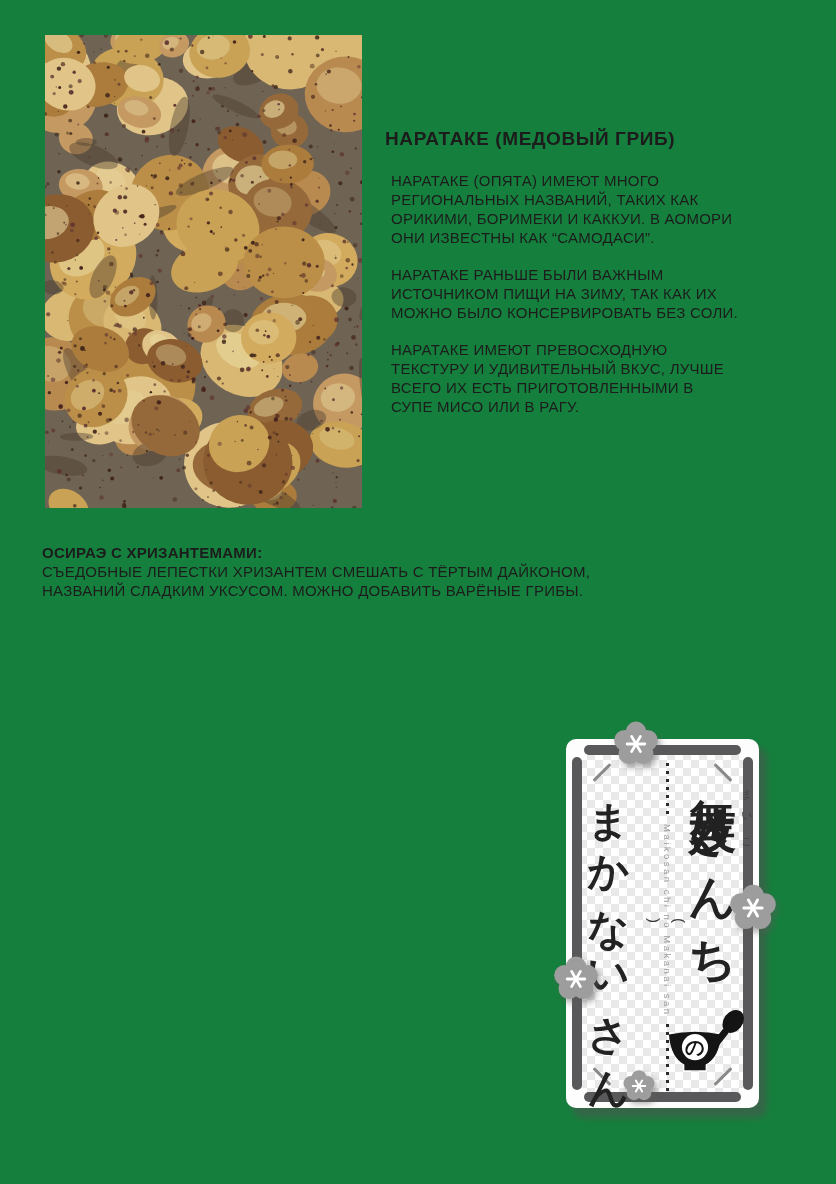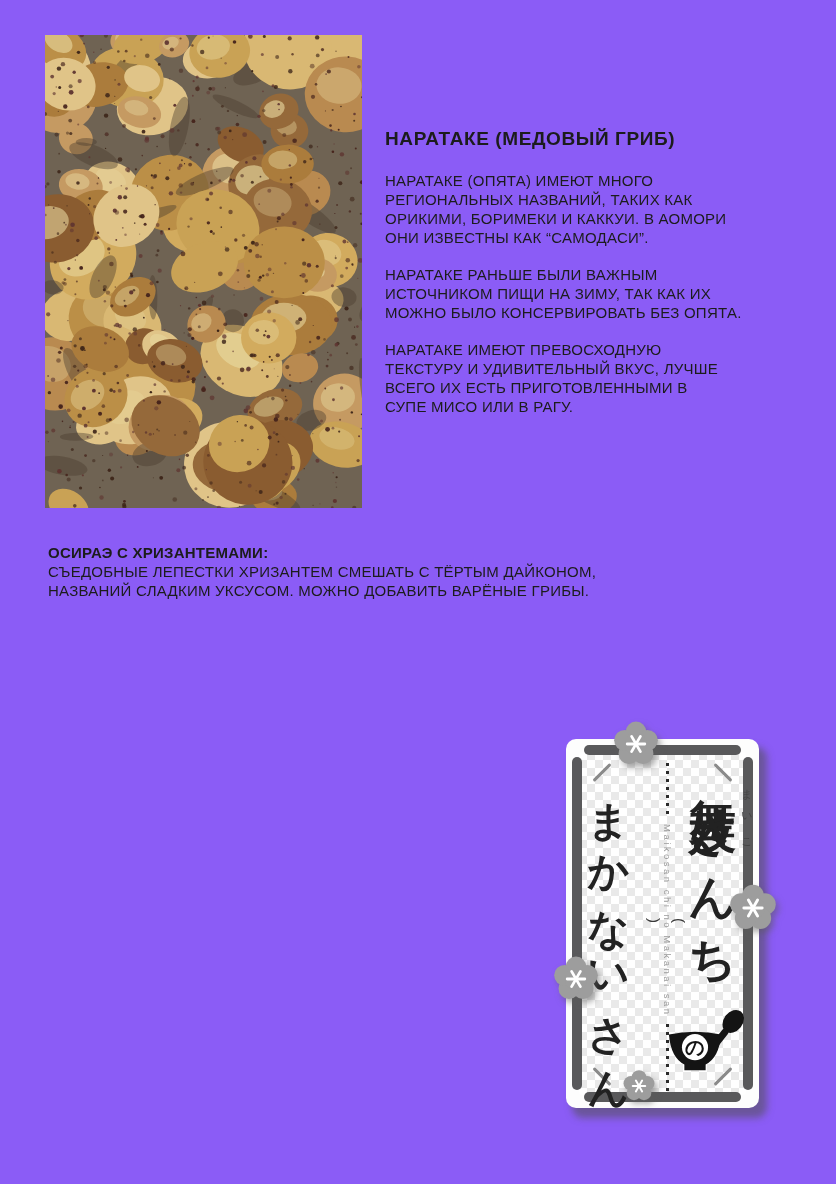--- a/index.html
+++ b/index.html
@@ -1,29 +1,29 @@
 <!DOCTYPE html>
 <html><head>
 <meta charset="utf-8">
 <style>
   html,body{margin:0;padding:0;background:#ffffff;}
-  .page{position:relative;width:836px;height:1184px;background:#8b5cf6;overflow:hidden;
+  .page{position:relative;width:836px;height:1184px;background:#15803d;overflow:hidden;
         font-family:"Liberation Sans",sans-serif;color:#1c1c1c;}
 
   
   .photo{position:absolute;left:45px;top:35px;width:317px;height:473px;background:#6f6353;overflow:hidden;}
   .photo svg{display:block;}
 
   
   .article{position:absolute;left:385px;top:128px;width:432px;}
   .article .title{font-size:19px;font-weight:bold;letter-spacing:.6px;margin:0 0 21px 0;}
-  .article p{font-size:15px;line-height:19px;letter-spacing:.25px;margin:0 0 18px 0;white-space:pre-line;}
+  .article p{font-size:15px;line-height:19px;letter-spacing:.25px;margin:0 0 18px 6px;white-space:pre-line;}
 
   
-  .recipe{position:absolute;left:48px;top:543px;width:680px;font-size:15px;line-height:19px;letter-spacing:.25px;}
+  .recipe{position:absolute;left:42px;top:543px;width:680px;font-size:15px;line-height:19px;letter-spacing:.25px;}
   .recipe .rtitle{font-weight:bold;}
 
   
   .logo{position:absolute;left:566px;top:739px;width:193px;height:369px;}
   .card{position:absolute;inset:0;background:#fdfdfd;border-radius:10px;
         box-shadow:7px 9px 7px 1px rgba(80,80,80,.55);}
   .checker{position:absolute;left:13px;top:13px;right:13px;bottom:13px;background-color:#ffffff;
         background-image:conic-gradient(#e9e9e9 25%,transparent 0 50%,#e9e9e9 0 75%,transparent 0);
         background-size:16px 16px;border-radius:3px;}
   .bar{position:absolute;background:#59595b;border-radius:6px;}
@@ -846,21 +846,21 @@
   </div>
 
   <section class="article">
     <h1 class="title">НАРАТАКЕ (МЕДОВЫЙ ГРИБ)</h1>
     <p>НАРАТАКЕ (ОПЯТА) ИМЕЮТ МНОГО
 РЕГИОНАЛЬНЫХ НАЗВАНИЙ, ТАКИХ КАК
 ОРИКИМИ, БОРИМЕКИ И КАККУИ. В АОМОРИ
 ОНИ ИЗВЕСТНЫ КАК “САМОДАСИ”.</p>
     <p>НАРАТАКЕ РАНЬШЕ БЫЛИ ВАЖНЫМ
 ИСТОЧНИКОМ ПИЩИ НА ЗИМУ, ТАК КАК ИХ
-МОЖНО БЫЛО КОНСЕРВИРОВАТЬ БЕЗ ОПЯТА.</p>
+МОЖНО БЫЛО КОНСЕРВИРОВАТЬ БЕЗ СОЛИ.</p>
     <p>НАРАТАКЕ ИМЕЮТ ПРЕВОСХОДНУЮ
 ТЕКСТУРУ И УДИВИТЕЛЬНЫЙ ВКУС, ЛУЧШЕ
 ВСЕГО ИХ ЕСТЬ ПРИГОТОВЛЕННЫМИ В
 СУПЕ МИСО ИЛИ В РАГУ.</p>
   </section>
 
   <section class="recipe">
     <div class="rtitle">ОСИРАЭ С ХРИЗАНТЕМАМИ:</div>
     <div>СЪЕДОБНЫЕ ЛЕПЕСТКИ ХРИЗАНТЕМ СМЕШАТЬ С ТЁРТЫМ ДАЙКОНОМ,</div>
     <div>НАЗВАНИЙ СЛАДКИМ УКСУСОМ. МОЖНО ДОБАВИТЬ ВАРЁНЫЕ ГРИБЫ.</div>

